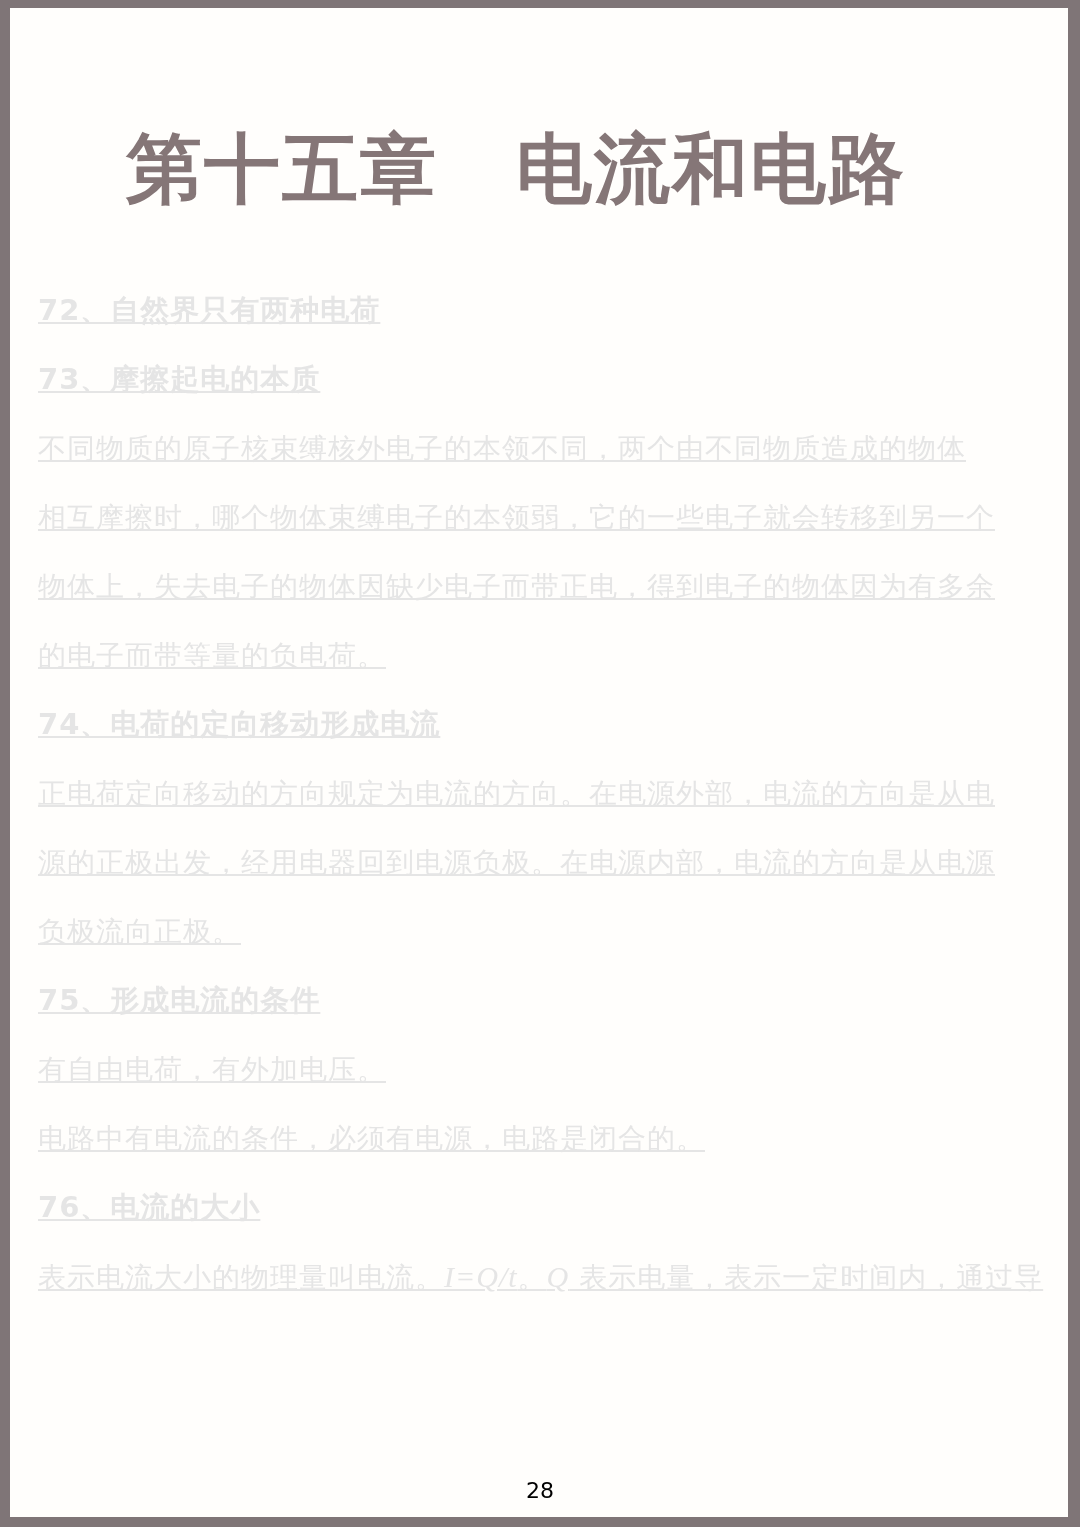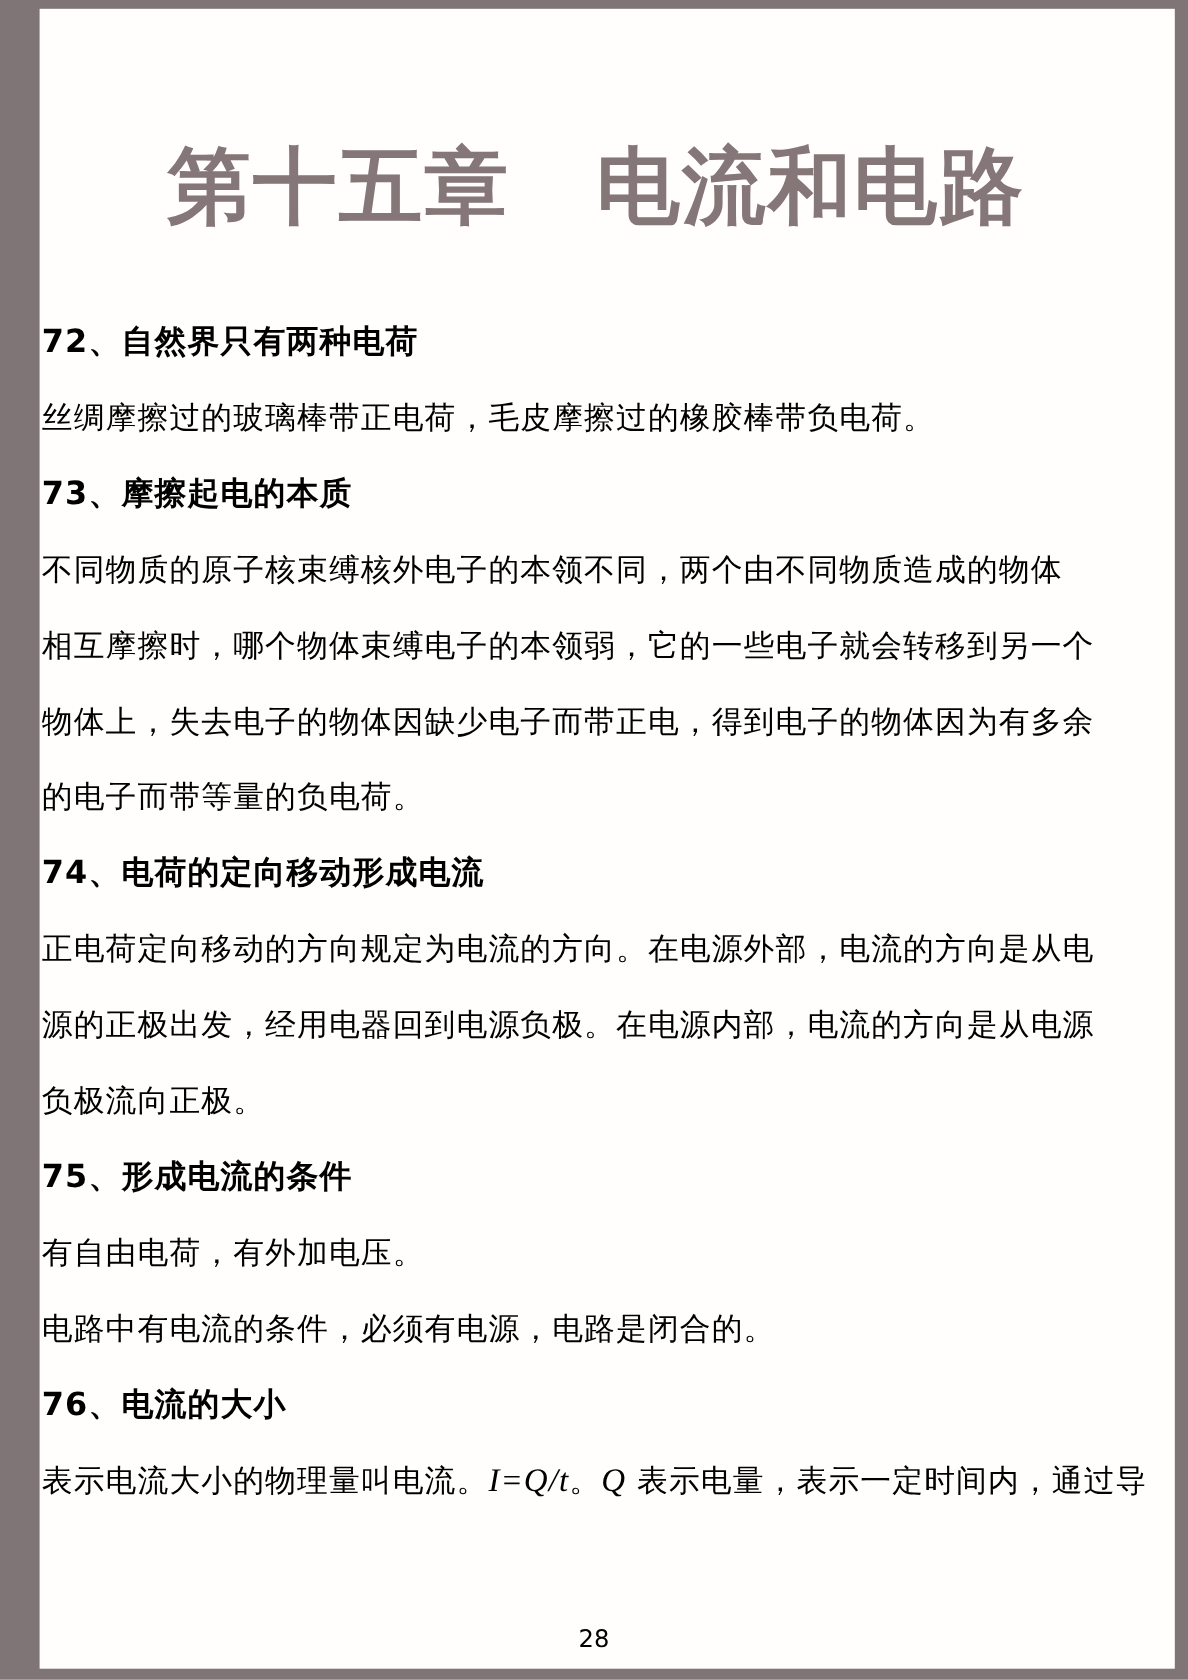--- a/index.html
+++ b/index.html
@@ -7,38 +7,38 @@
     width: 1080px; height: 1527px;
     background: #7f7577;
     position: relative;
     overflow: hidden;
     font-family: "DejaVu Sans", "Liberation Sans", sans-serif;
   }
   .page {
     position: absolute;
     left: 10px; top: 8px; right: 12px; bottom: 10px;
     background: #fffefc;
-    margin-left: 26px;
   }
   .title {
     position: absolute;
     left: 116px; top: 116px;
     font-size: 76px;
     font-weight: bold;
     color: #857677;
     letter-spacing: 2px;
     white-space: nowrap;
     line-height: 90px;
   }
   .title .gap { display: inline-block; width: 78px; }
   .content {
     position: absolute;
     left: 38px; top: 276px;
     width: 1010px;
-    color: #000000;
+    color: #e5e5e5;
+    text-decoration: underline;
   }
   .line {
     height: 69px;
     line-height: 69px;
     font-size: 28px;
     white-space: nowrap;
     letter-spacing: 1px;
   }
   .heading { font-weight: bold; font-size: 29px; }
   .formula { font-family: "Liberation Serif", "DejaVu Serif", serif; font-style: italic; font-size: 30px; text-align: center; }
@@ -56,21 +56,20 @@
 
 <div class="page">
   <div class="title">
     <span>第十五章</span><span class="gap"></span><span>电流和电路</span>
   </div>
 </div>
 
 <div class="content">
 
   <div class="line heading">72、自然界只有两种电荷</div>
-  <div class="line">丝绸摩擦过的玻璃棒带正电荷，毛皮摩擦过的橡胶棒带负电荷。</div>
 
   <div class="line heading">73、摩擦起电的本质</div>
   <div class="line">不同物质的原子核束缚核外电子的本领不同，两个由不同物质造成的物体</div>
   <div class="line">相互摩擦时，哪个物体束缚电子的本领弱，它的一些电子就会转移到另一个</div>
   <div class="line">物体上，失去电子的物体因缺少电子而带正电，得到电子的物体因为有多余</div>
   <div class="line">的电子而带等量的负电荷。</div>
 
   <div class="line heading">74、电荷的定向移动形成电流</div>
   <div class="line">正电荷定向移动的方向规定为电流的方向。在电源外部，电流的方向是从电</div>
   <div class="line">源的正极出发，经用电器回到电源负极。在电源内部，电流的方向是从电源</div>

